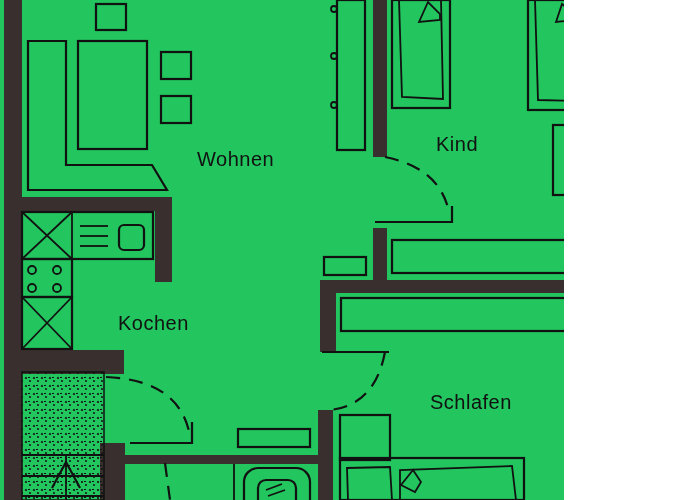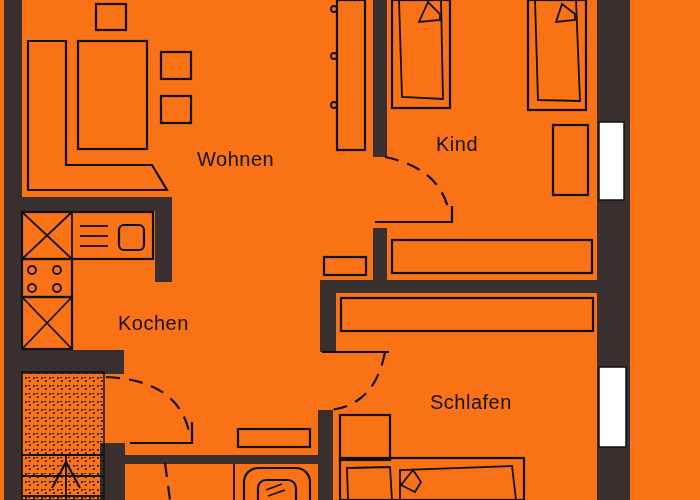--- a/index.html
+++ b/index.html
@@ -1,18 +1,18 @@
 <!DOCTYPE html>
 <html><head>
 <meta charset="utf-8">
 <style>
   html, body { margin: 0; padding: 0; background: #ffffff; }
   #plan {
-    position: relative; width: 700px; height: 500px; overflow: hidden;
-    background: #f97316;
+    position: relative; width: 564px; height: 500px; overflow: hidden;
+    background: #22c55e;
   }
   svg { position: absolute; left: 0; top: 0; }
   .wall { fill: #3a2f2f; }
   .ln { fill: none; stroke: #111; stroke-width: 2.2; }
   .ln-thin { fill: none; stroke: #111; stroke-width: 1.8; }
   .door { fill: none; stroke: #111; stroke-width: 2.2; stroke-dasharray: 14 9; }
   .win { fill: #ffffff; stroke: #111; stroke-width: 1.5; }
   .room-label {
     position: absolute; font-family: "Liberation Sans", sans-serif;
     font-size: 20px; color: #111; letter-spacing: 0.5px; white-space: nowrap;

